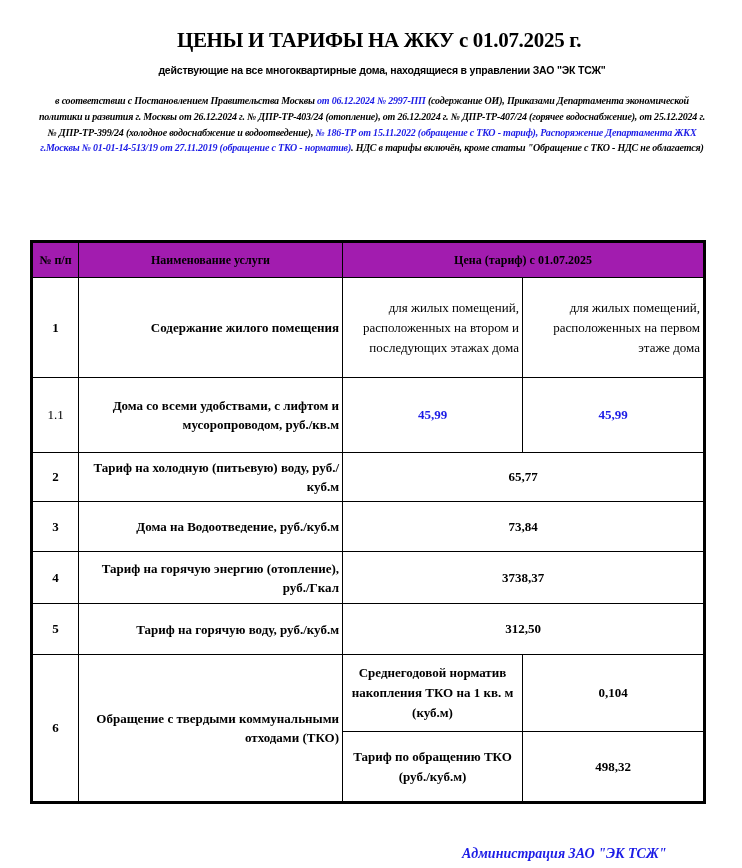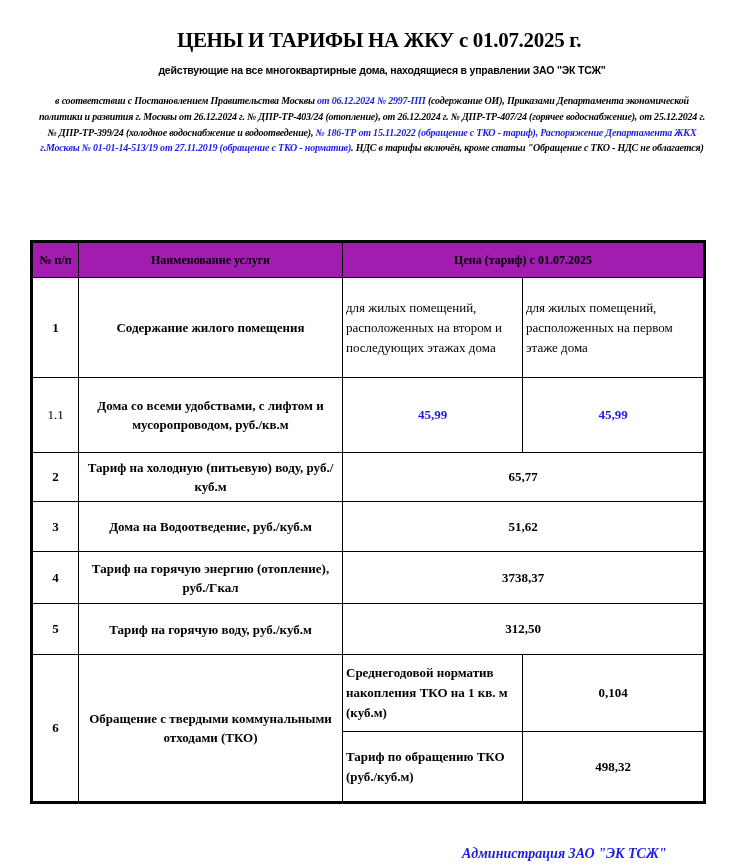--- a/index.html
+++ b/index.html
@@ -7,25 +7,25 @@
   .title { position: absolute; top: 28px; left: 8px; width: 742px; text-align: center; font-weight: bold; font-size: 21px; letter-spacing: -0.3px; }
   .subtitle { position: absolute; top: 64px; left: 0; width: 742px; text-align: center; font-family: "Liberation Sans", sans-serif; font-weight: bold; font-size: 10.5px; letter-spacing: -0.2px; margin-left: 11px; }
   .preamble { position: absolute; top: 93px; left: 36px; width: 672px; text-align: center; font-style: italic; font-weight: bold; font-size: 10px; line-height: 15.8px; letter-spacing: -0.2px; }
   .blue { color: #1c1ce6; }
   table.tariffs { position: absolute; top: 240px; left: 30px; width: 673px; border-collapse: collapse; border: 3px solid #000; table-layout: fixed; }
   table.tariffs td, table.tariffs th { border: 1px solid #000; padding: 0 3px; font-size: 13px; vertical-align: middle; }
   table.tariffs th { background: #a21caf; font-weight: bold; height: 34px; font-size: 12px; }
   th.num-head { font-size: 12px; }
   td.num { text-align: center; font-size: 12px; }
   td.num.bold { font-weight: bold; }
-  td.name { font-weight: bold; text-align: center; padding-left: 3px; font-size: 13.5px; line-height: 19px; }
-  td.sub { text-align: left; font-size: 12.5px; line-height: 20px; }
+  td.name { font-weight: bold; text-align: right; padding-left: 3px; font-size: 13.5px; line-height: 19px; }
+  td.sub { text-align: right; font-size: 12.5px; line-height: 20px; }
   td.val { text-align: center; font-weight: bold; font-size: 13.5px; margin-left: 21px; }
   td.val.blue { color: #1c1ce6; }
-  td.subhead { font-weight: bold; font-size: 13.5px; line-height: 20px; }
+  td.subhead { text-align: center; font-weight: bold; font-size: 13.5px; line-height: 20px; }
   .footer { position: absolute; top: 846px; left: 462px; font-style: italic; font-weight: bold; font-size: 14px; color: #1c1ce6; }
 </style>
 </head>
 <body>
 
 <div class="title">ЦЕНЫ И ТАРИФЫ НА ЖКУ с 01.07.2025 г.</div>
 <div class="subtitle">действующие на все многоквартирные дома, находящиеся в управлении ЗАО "ЭК ТСЖ"</div>
 
 <div class="preamble">
   <span>в соответствии с Постановлением Правительства Москвы </span><span class="blue">от 06.12.2024 № 2997-ПП</span><span> (содержание ОИ), Приказами Департамента экономической политики и развития г. Москвы от 26.12.2024 г. № ДПР-ТР-403/24 (отопление), от 26.12.2024 г. № ДПР-ТР-407/24  (горячее водоснабжение), от 25.12.2024 г. № ДПР-ТР-399/24 (холодное водоснабжение и водоотведение), </span><span class="blue">№ 186-ТР от 15.11.2022 (обращение с ТКО - тариф), Распоряжение Департамента ЖКХ г.Москвы № 01-01-14-513/19 от 27.11.2019 (обращение с ТКО - норматив)</span><span>. НДС в тарифы включён, кроме статьи "Обращение с ТКО - НДС не облагается)</span>
@@ -59,21 +59,21 @@
       <td class="val blue">45,99</td>
     </tr>
     <tr style="height:49px">
       <td class="num bold">2</td>
       <td class="name">Тариф на холодную (питьевую) воду, руб./куб.м</td>
       <td class="val" colspan="2">65,77</td>
     </tr>
     <tr style="height:50px">
       <td class="num bold">3</td>
       <td class="name">Дома на Водоотведение, руб./куб.м</td>
-      <td class="val" colspan="2">51,62</td>
+      <td class="val" colspan="2">73,84</td>
     </tr>
     <tr style="height:52px">
       <td class="num bold">4</td>
       <td class="name">Тариф на горячую энергию (отопление), руб./Гкал</td>
       <td class="val" colspan="2">3738,37</td>
     </tr>
     <tr style="height:51px">
       <td class="num bold">5</td>
       <td class="name">Тариф на горячую воду, руб./куб.м</td>
       <td class="val" colspan="2">312,50</td>

